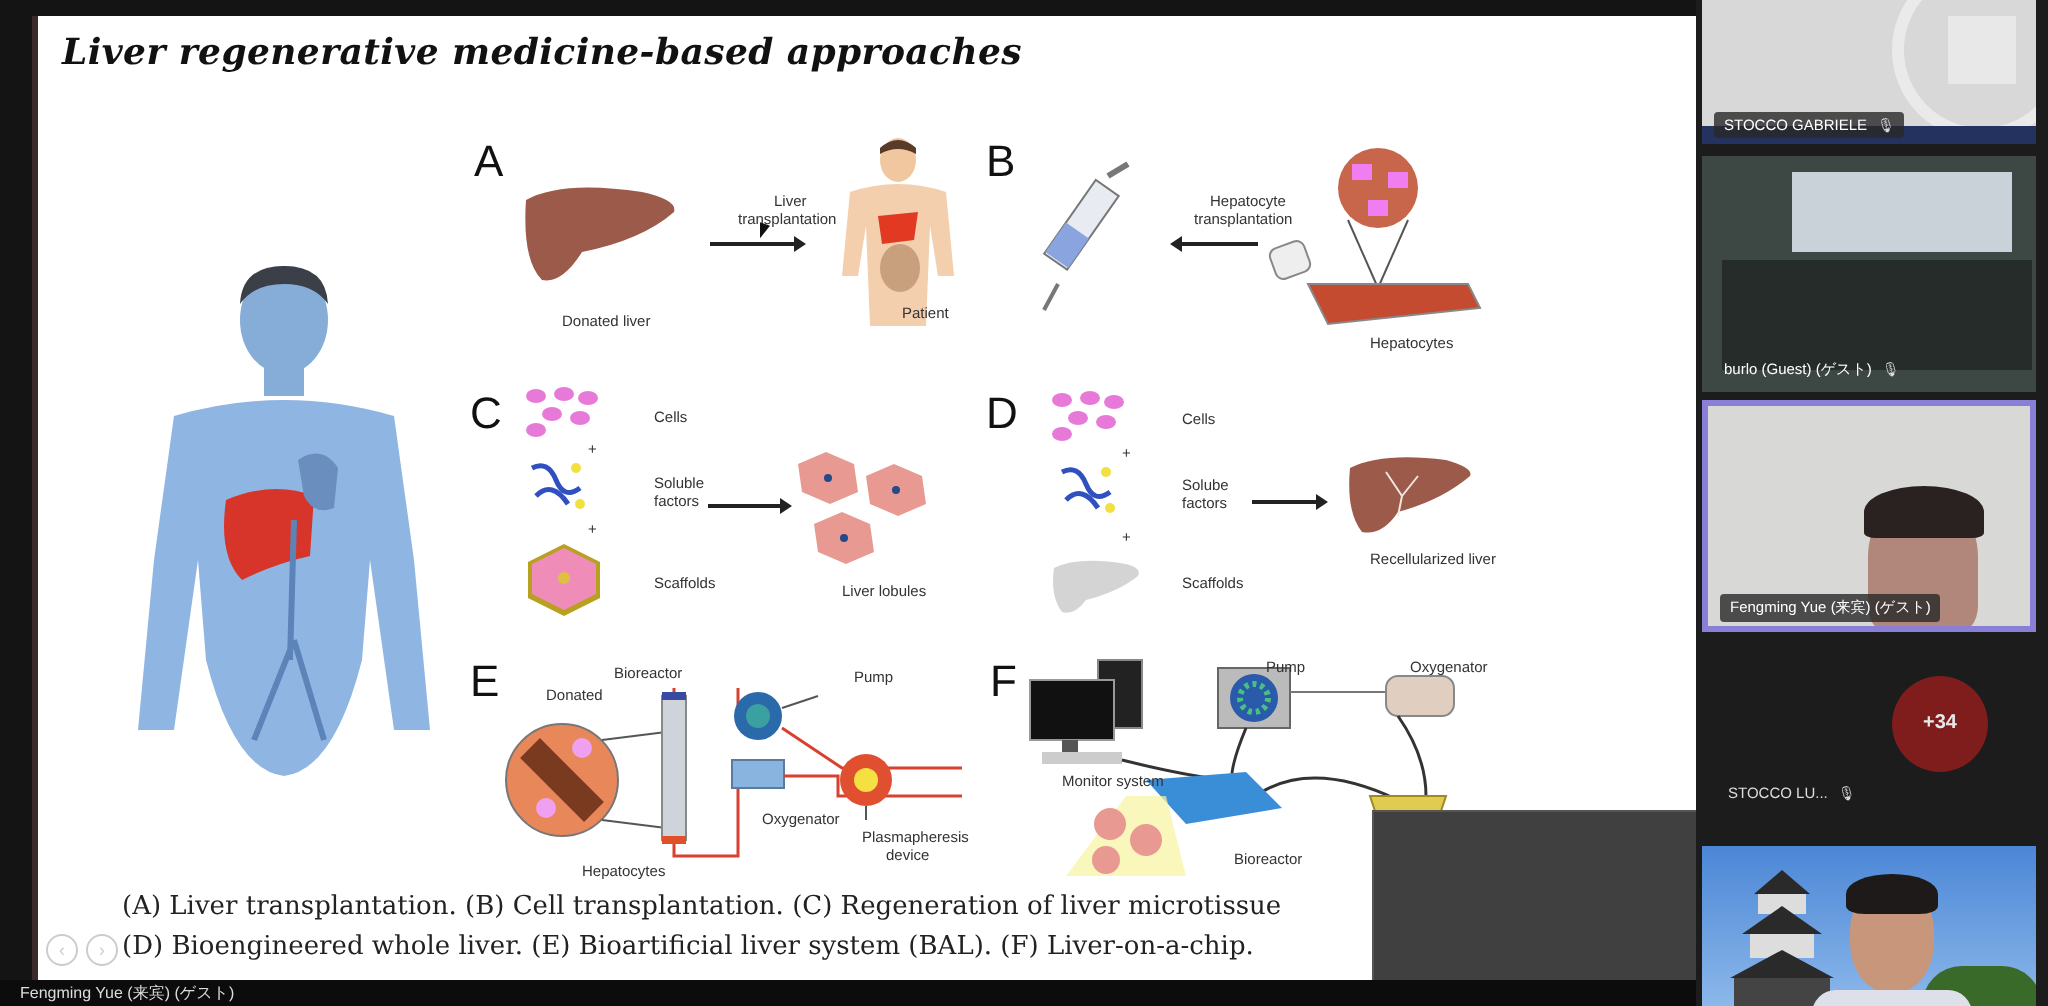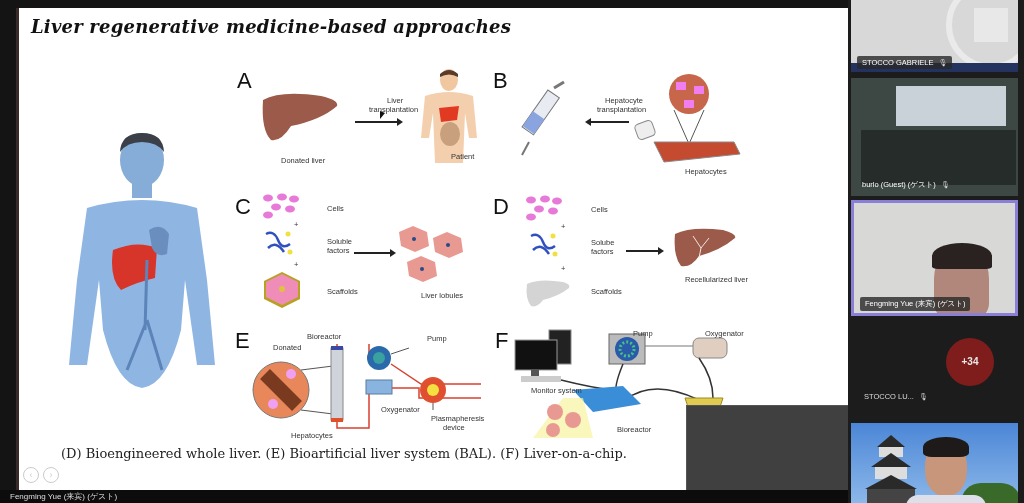--- a/index.html
+++ b/index.html
@@ -206,20 +206,21 @@
         <circle cx="60" cy="92" r="8" fill="#e89a92"></circle>
         <circle cx="40" cy="102" r="7" fill="#e89a92"></circle>
       <path d="M172 70 L210 70 L206 82 L176 82 Z" fill="#e0cc50" stroke="#a08a20"></path>
     </svg>
     <div class="lbl left" style="left:598px;top:322px">Pump</div>
     <div class="lbl left" style="left:670px;top:322px">Oxygenator</div>
     <div class="lbl left" style="left:496px;top:379px">Monitor system</div>
     <div class="lbl left" style="left:582px;top:418px">Bioreactor</div>
 
     <div id="caption">
+      <div>(A) Liver transplantation. (B) Cell transplantation. (C) Regeneration of liver microtissue</div>
       <div>(D) Bioengineered whole liver. (E) Bioartificial liver system (BAL). (F) Liver-on-a-chip.</div>
     </div>
 
     <div class="nav-circle" style="left:4px;top:459px">‹</div>
     <div class="nav-circle" style="left:24px;top:459px">›</div>
 
     <div id="overlay-box"></div>
   </div>
 
   <div id="bottom-bar">

